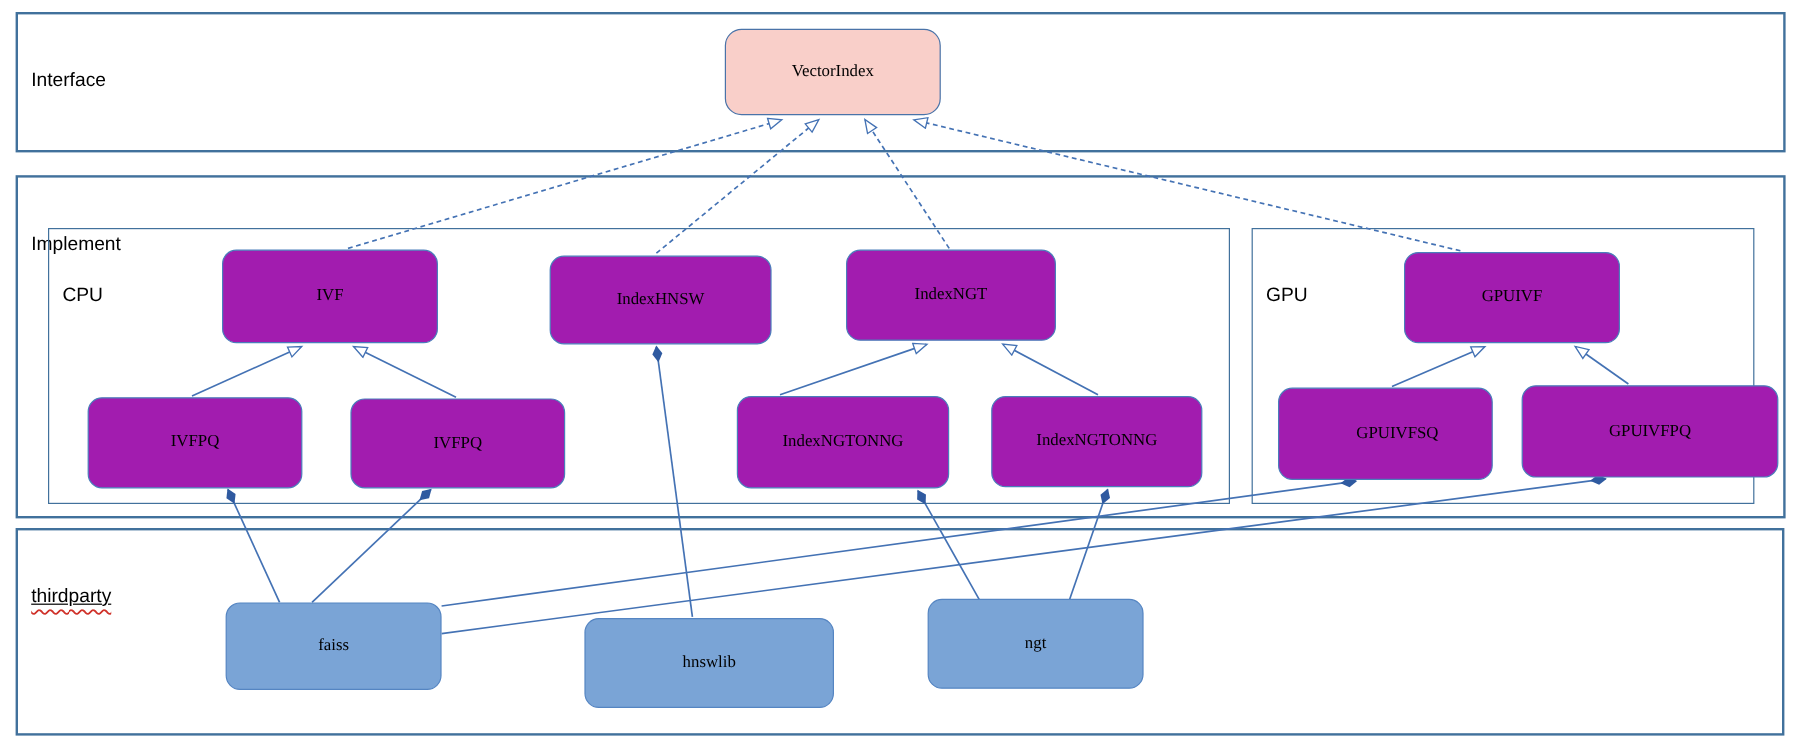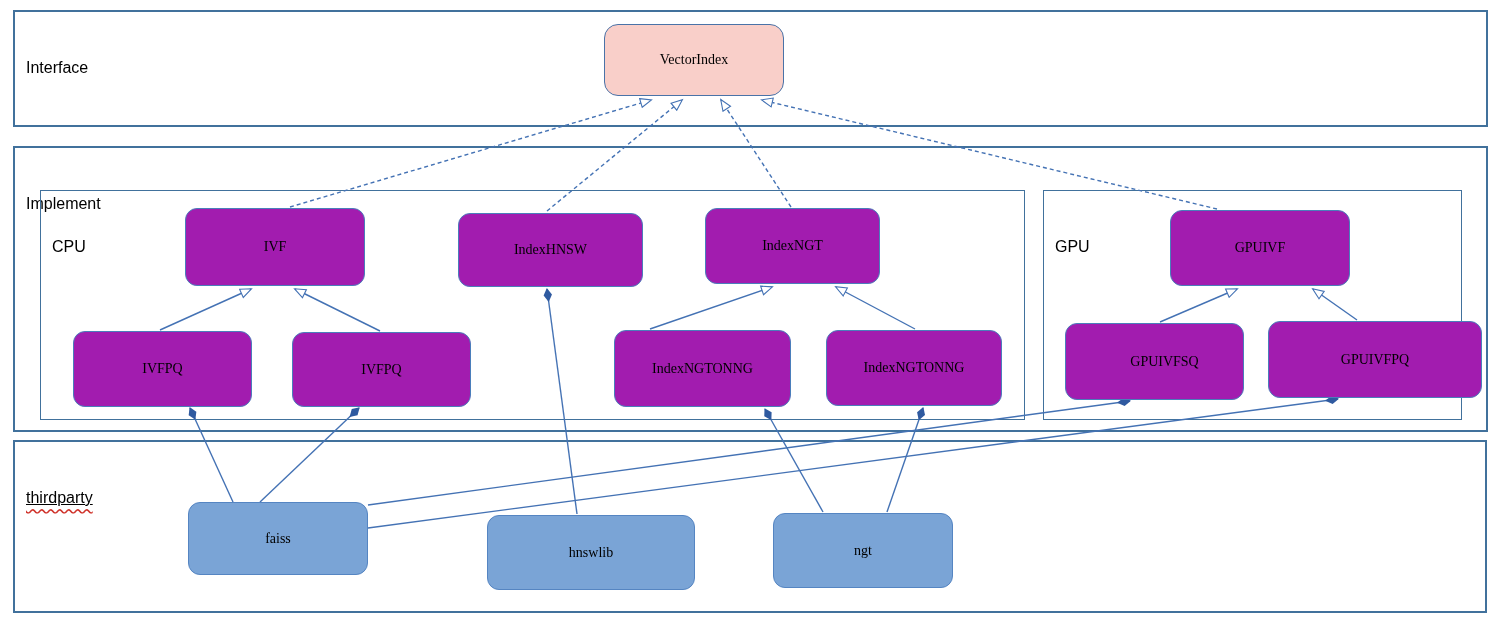--- a/index.html
+++ b/index.html
@@ -50,21 +50,21 @@
   #n-indexngt     { left:705px;  top:208px; width:175px; height:76px;text-align:right; }
   #n-ivfsq        { left:73px;   top:331px; width:179px; height:76px; }
   #n-ivfpq        { left:292px;  top:332px; width:179px; height:75px; }
   #n-indexngtonng { left:614px;  top:330px; width:177px; height:77px; }
   #n-indexngtanng { left:826px;  top:330px; width:176px; height:76px; }
   #n-gpuivf       { left:1170px; top:210px; width:180px; height:76px; }
   #n-gpuivfsq     { left:1065px; top:323px; width:179px; height:77px;padding-left:20px; }
   #n-gpuivfpq     { left:1268px; top:321px; width:214px; height:77px; }
   #n-faiss        { left:188px;  top:502px; width:180px; height:73px; }
   #n-hnswlib      { left:487px;  top:515px; width:208px; height:75px; }
-  #n-ngt          { left:773px;  top:513px; width:180px; height:75px; }
+  #n-ngt          { left:773px;  top:499px; width:180px; height:75px; }
 </style>
 </head>
 <body>
 
 <div id="stage">
 
   <div class="frame" id="f-interface">
     <span class="frame-label">Interface</span>
   </div>
 

